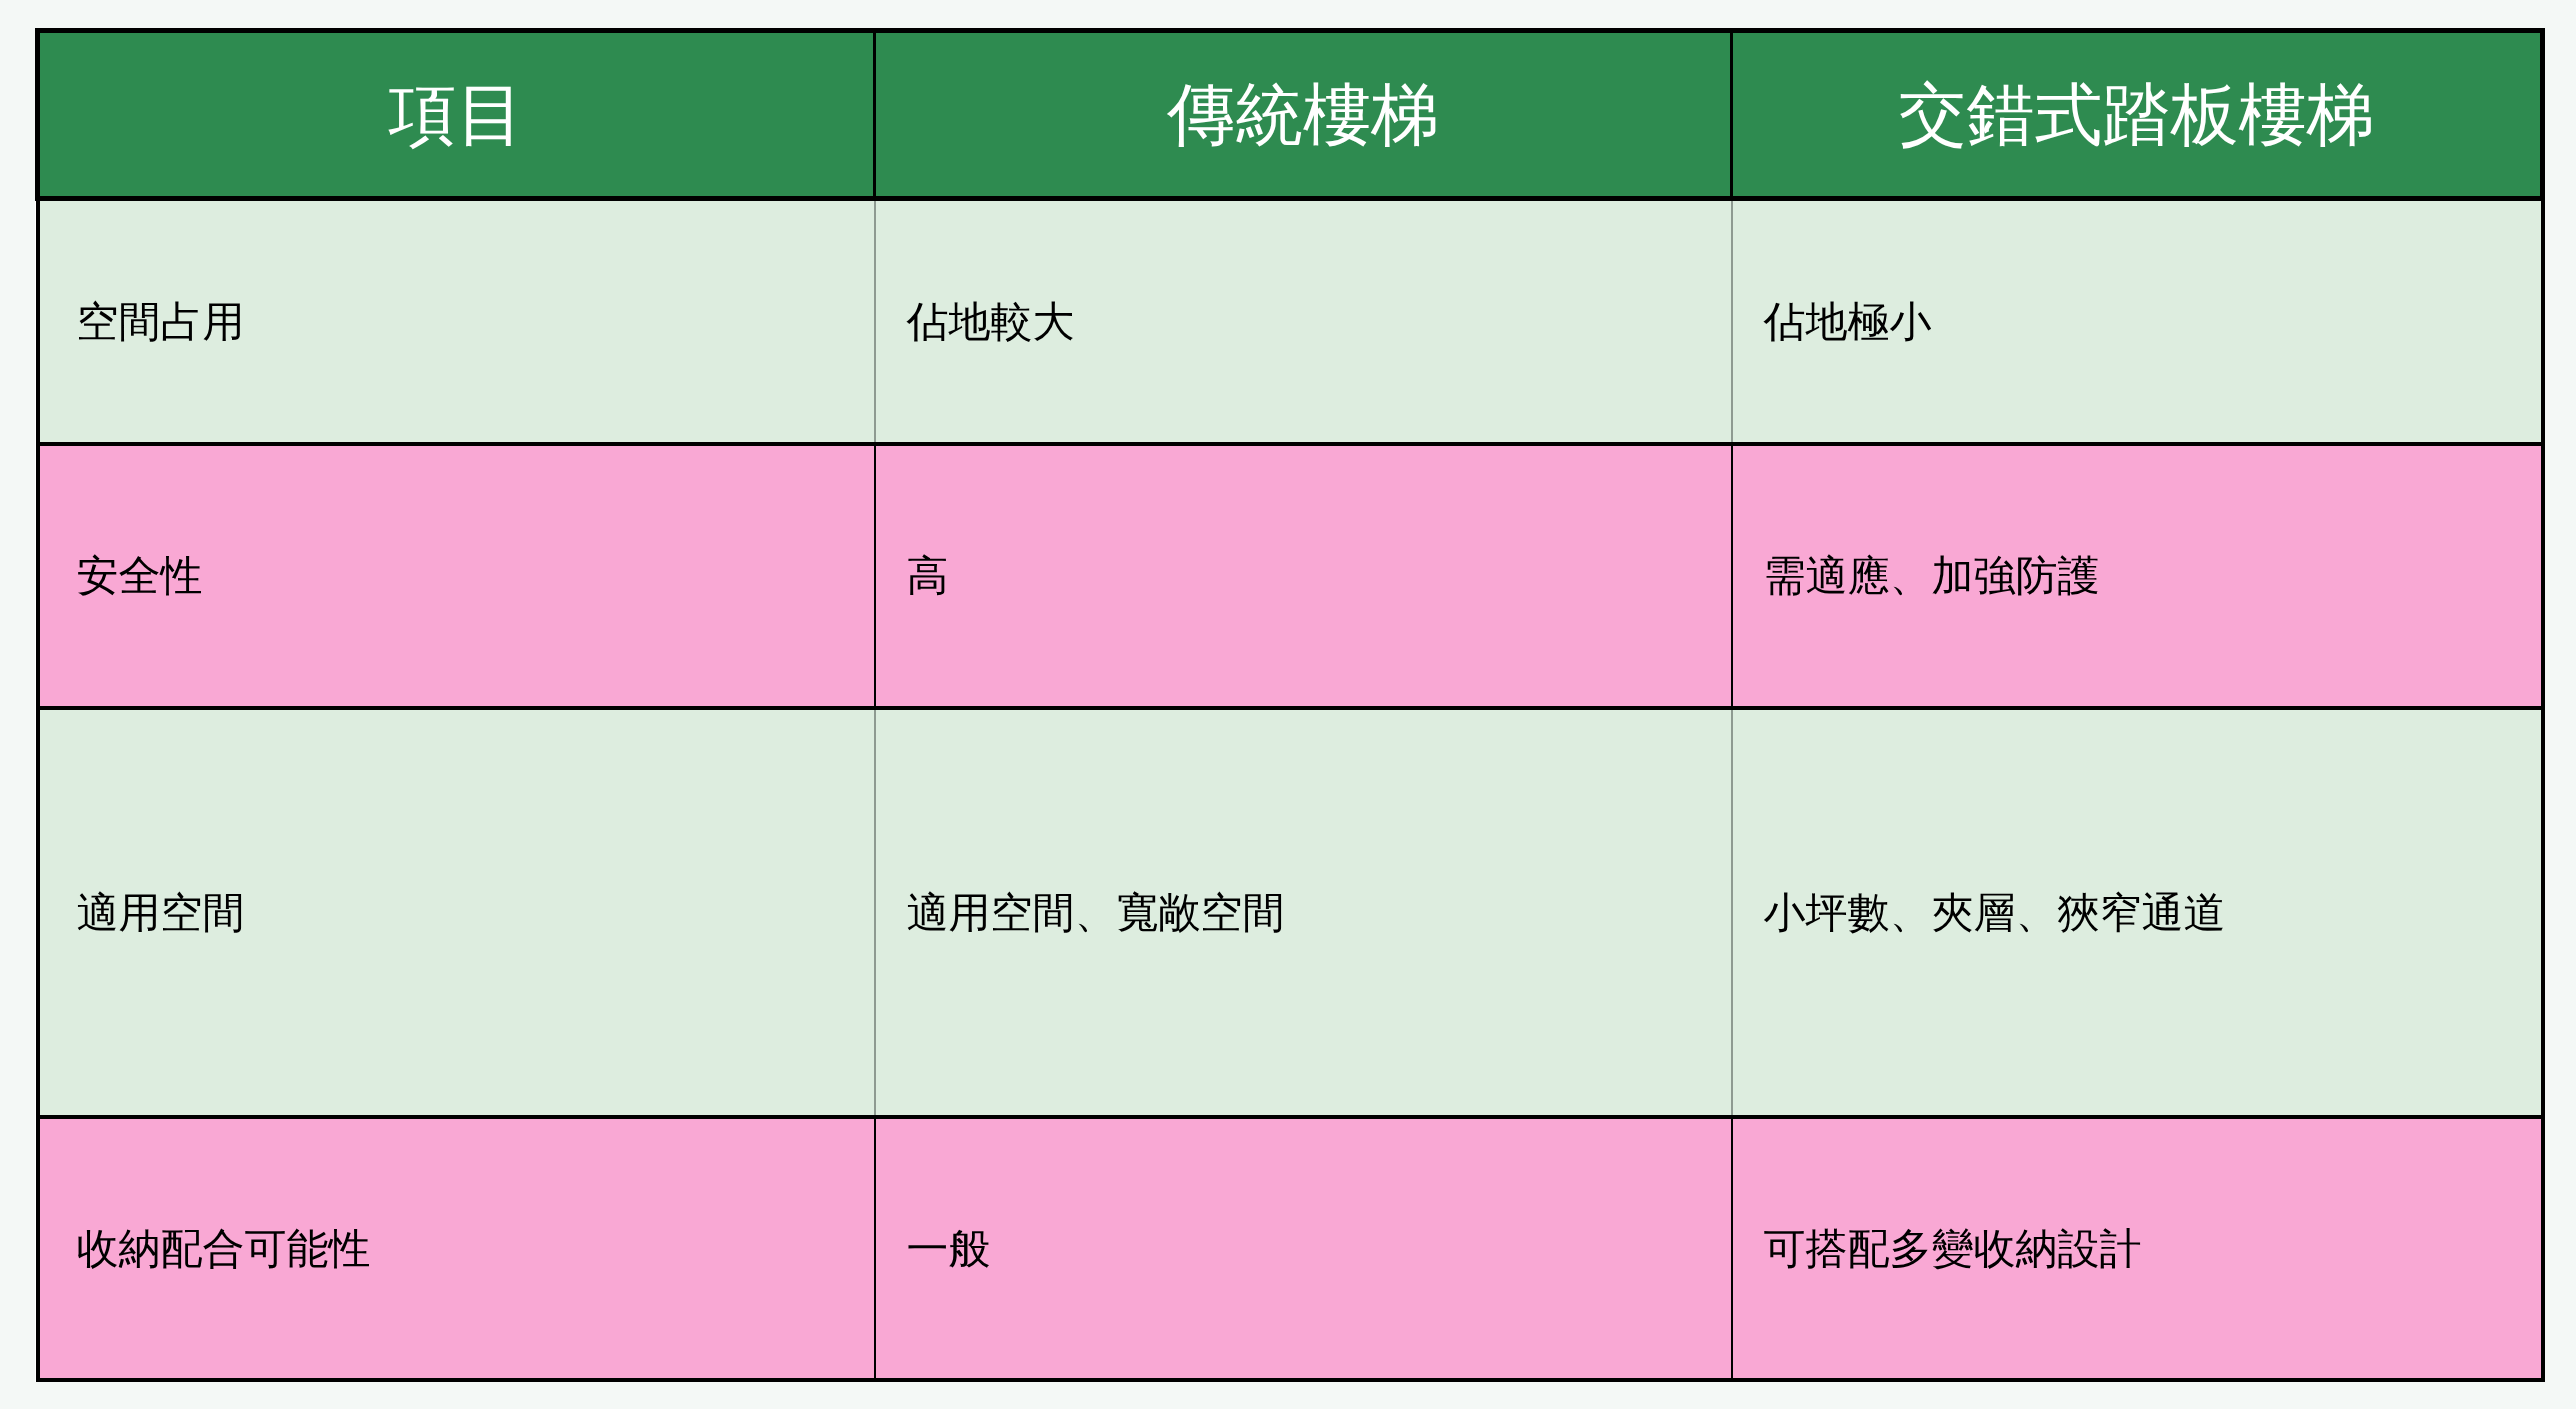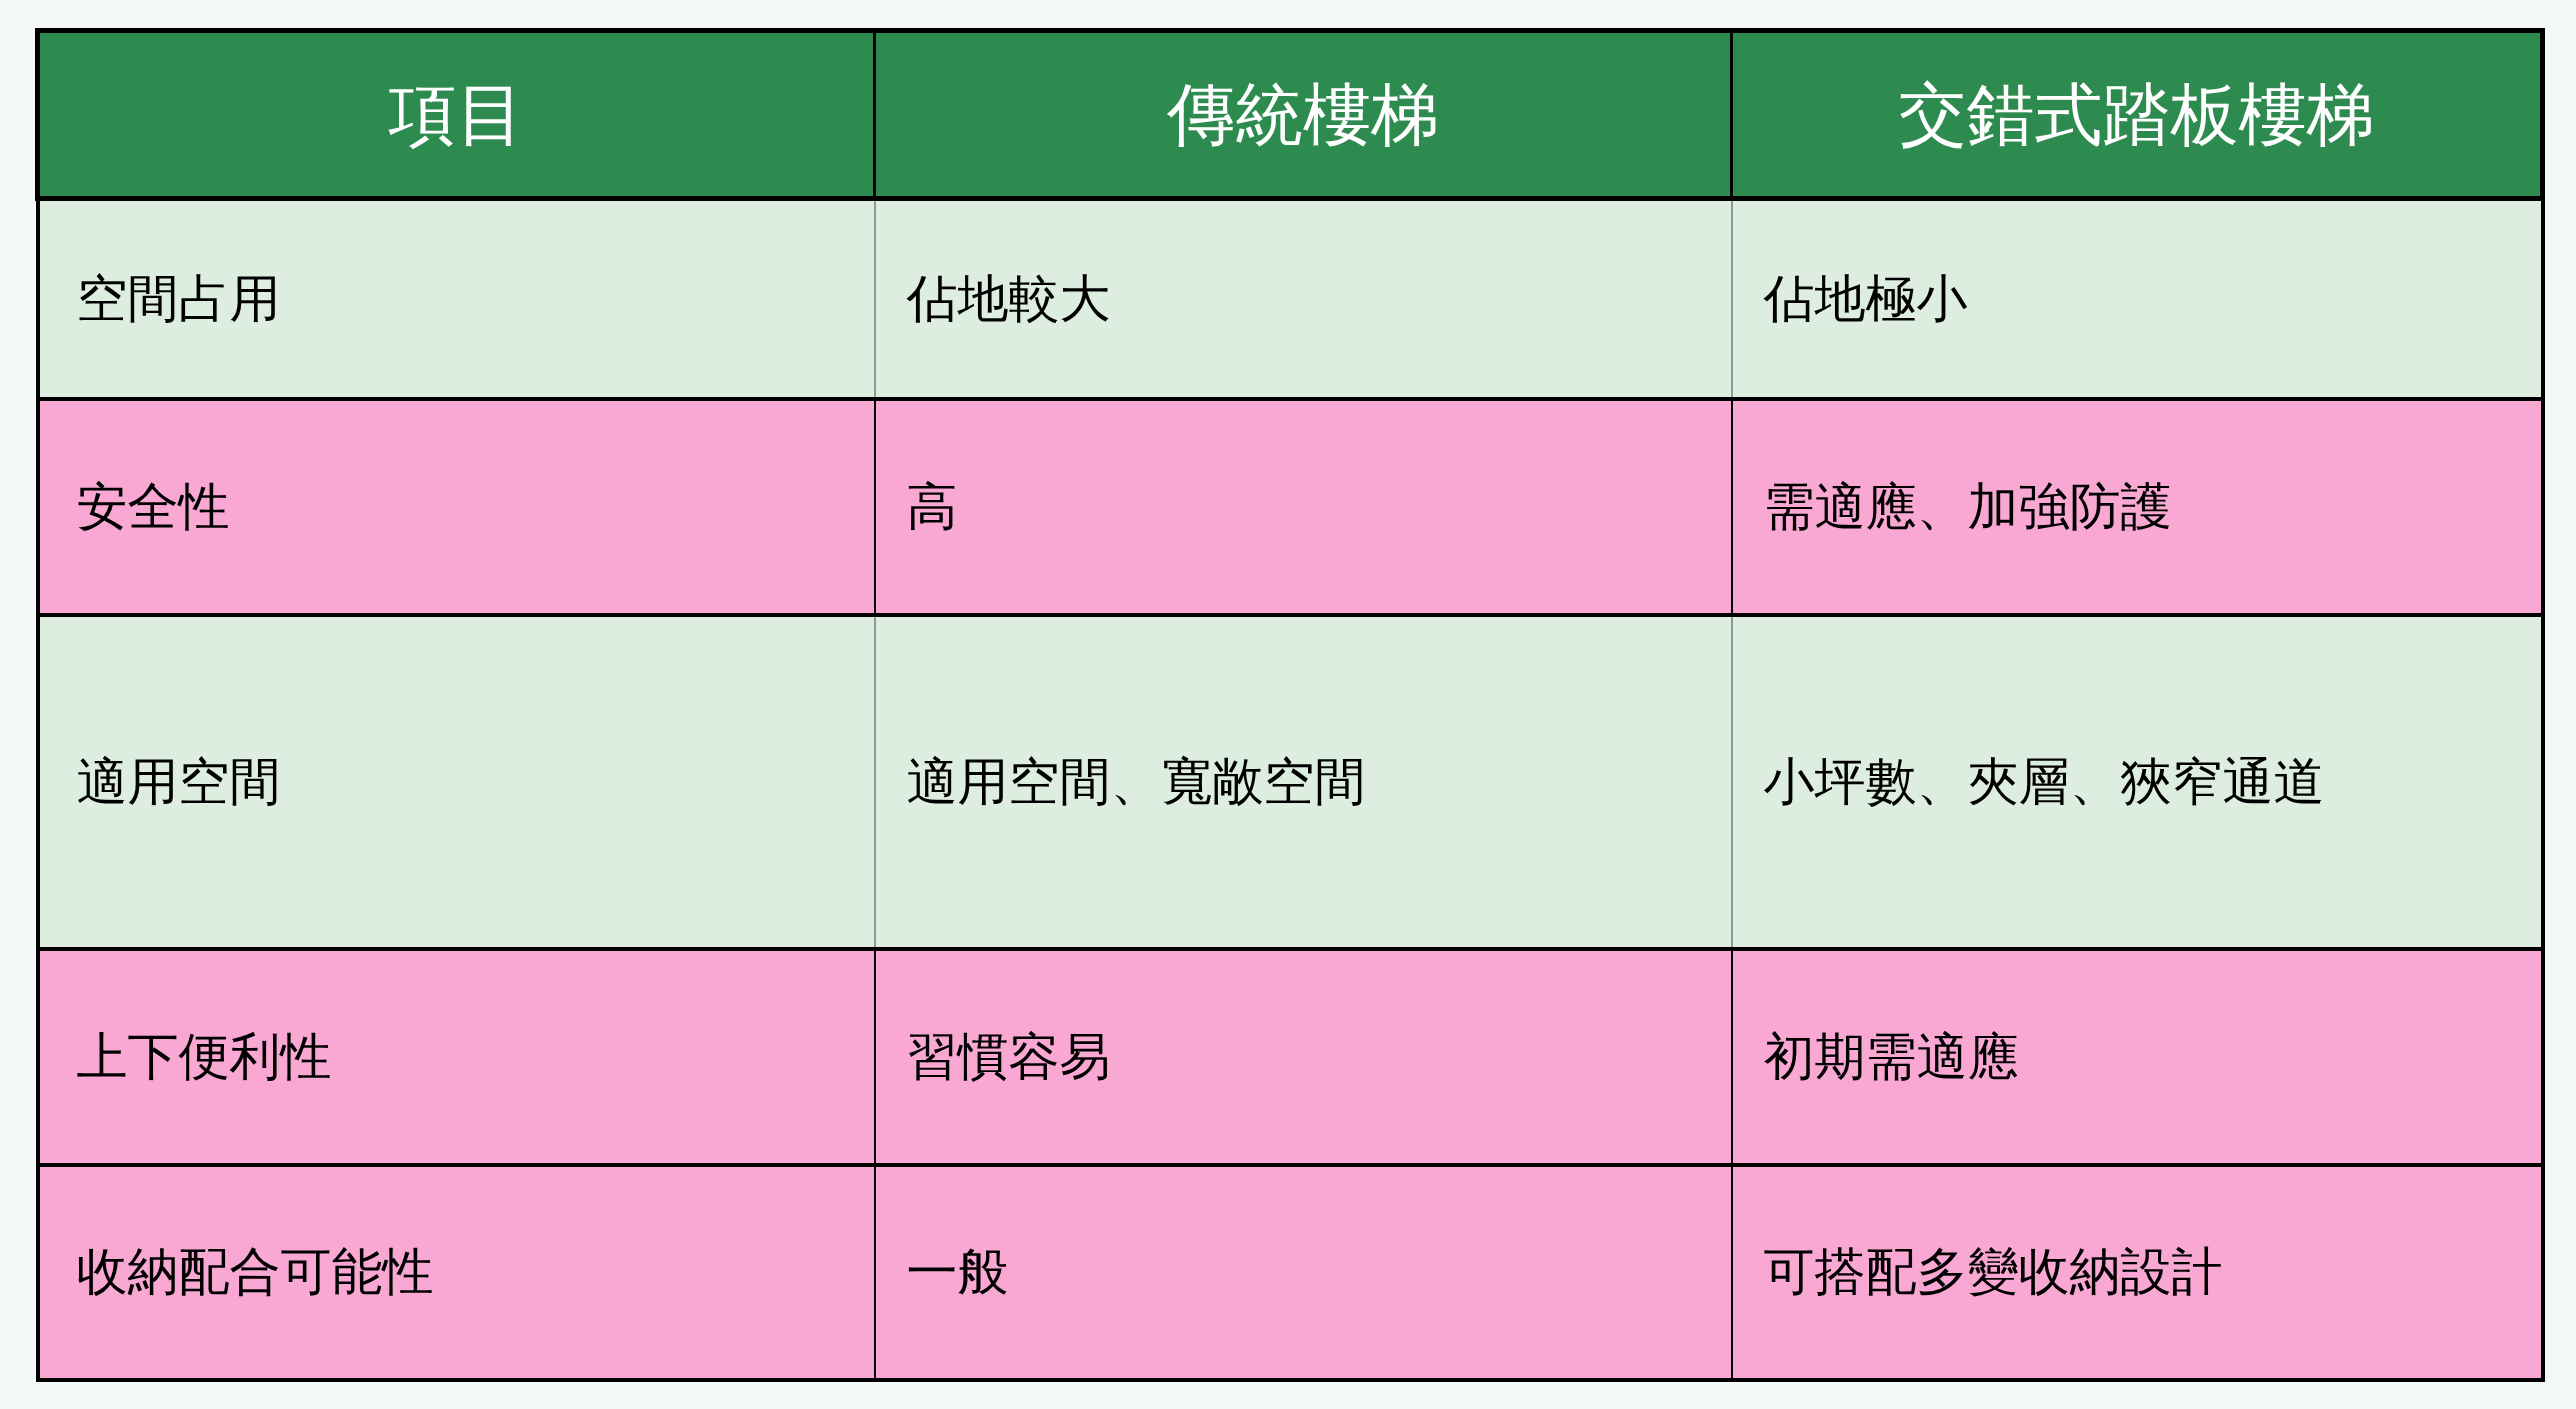--- a/index.html
+++ b/index.html
@@ -52,21 +52,21 @@
     border-top: 5.1px solid #000000;
     border-bottom: 5.1px solid #000000;
     border-left: 3.7px solid #000000;
     border-right: 3.7px solid #000000;
   }
   thead th.first { border-left: 5.1px solid #000000; }
   thead th.last  { border-right: 5.1px solid #000000; }
 
   
   tbody td {
-    font-size: 51px;
+    font-size: 42px;
     line-height: 1.22;
     color: #000000;
     text-align: left;
     vertical-align: middle;
     padding: 13px 31px;
     border-top: 4.4px solid #000000;
     border-bottom: 4.4px solid #000000;
     border-left: 2.9px solid #000000;
     border-right: 2.9px solid #000000;
     word-break: break-word;
@@ -119,25 +119,20 @@
       <tr class="plain r2">
         <td class="first">安全性</td>
         <td>高</td>
         <td class="last">需適應、加強防護</td>
       </tr>
       <tr class="alt r3">
         <td class="first">適用空間</td>
         <td>適用空間、寬敞空間</td>
         <td class="last">小坪數、夾層、狹窄通道</td>
       </tr>
-      <tr class="plain r4">
-        <td class="first">上下便利性</td>
-        <td>習慣容易</td>
-        <td class="last">初期需適應</td>
-      </tr>
       <tr class="plain r6">
         <td class="first">收納配合可能性</td>
         <td>一般</td>
         <td class="last">可搭配多變收納設計</td>
       </tr>
     </tbody>
   </table>
 </div>
 
 

